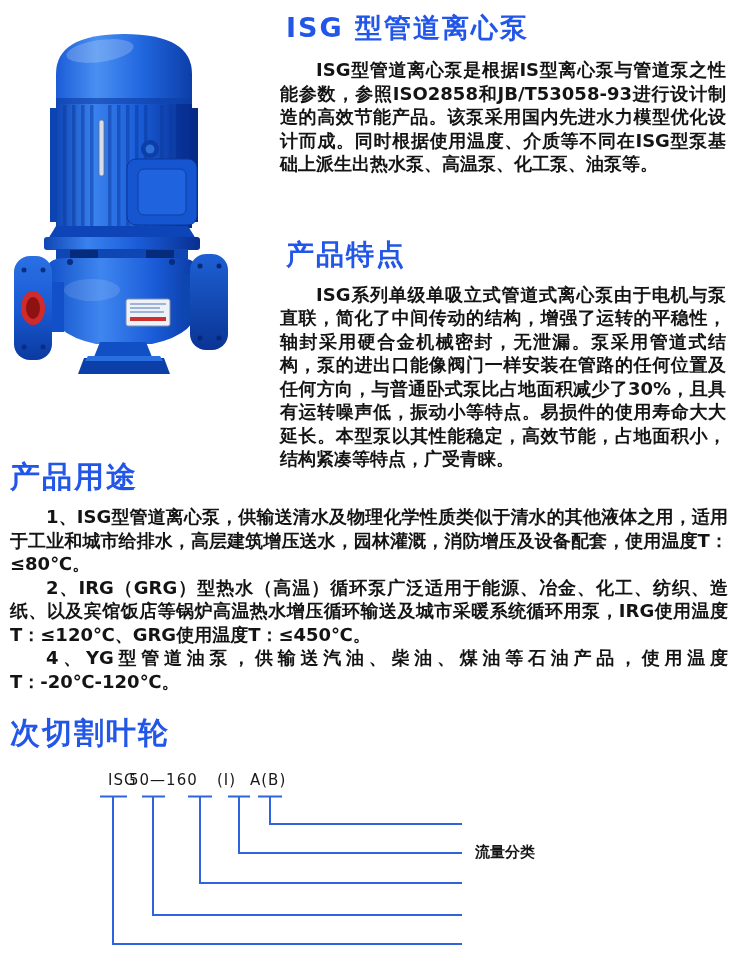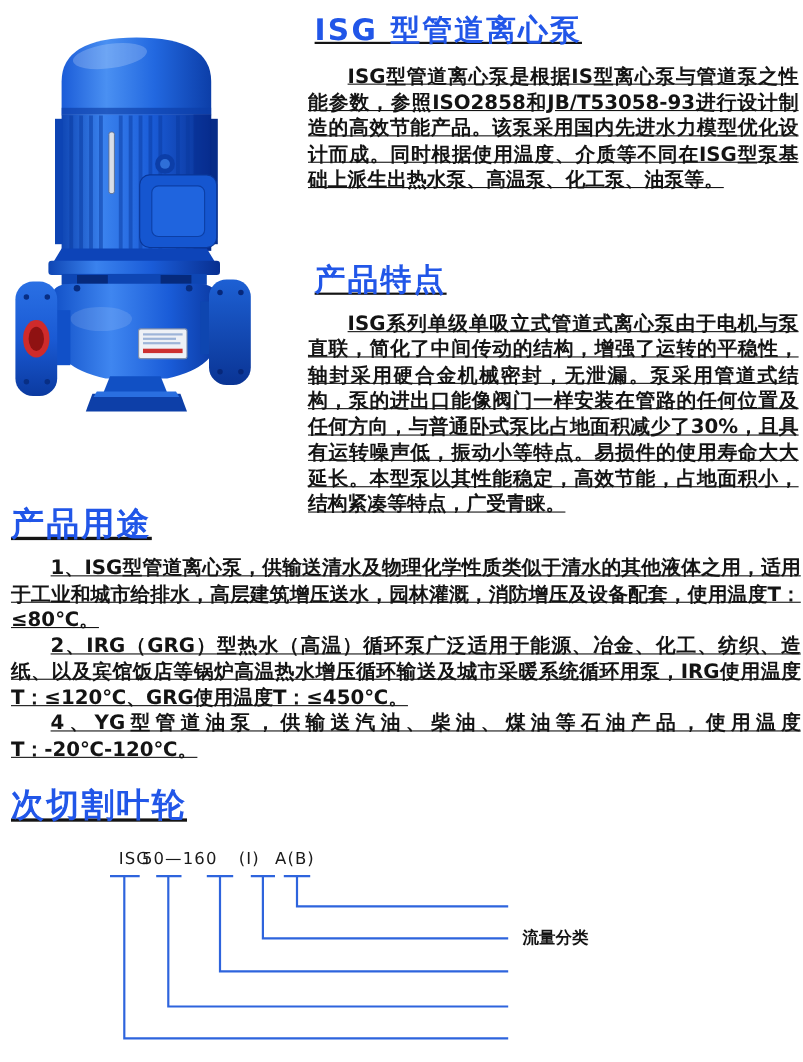--- a/index.html
+++ b/index.html
@@ -1,21 +1,21 @@
 <!DOCTYPE html>
 <html><head>
 <meta charset="utf-8">
 <style>
   html,body{margin:0;padding:0;background:#ffffff;}
   body{
     width:730px;height:965px;overflow:hidden;position:relative;
     font-family:"DejaVu Sans","Liberation Sans",sans-serif;
     color:#141414;
   }
-  .page{width:730px;height:965px;position:relative;background:#fff;text-decoration:underline;}
+  .page{width:730px;height:965px;position:relative;background:#fff;}
 
   
   .top{display:flex;height:448px;}
   .figure-wrap{width:280px;height:448px;flex:0 0 280px;position:relative;}
   .figure-wrap svg{display:block;margin-top:8px;}
   .right-col{width:448px;flex:0 0 448px;padding-right:2px;box-sizing:border-box;}
 
   h1.title{
     margin:13px 0 0 6px;font-size:27px;line-height:29px;font-weight:700;
     color:#2156e8;letter-spacing:2px;

